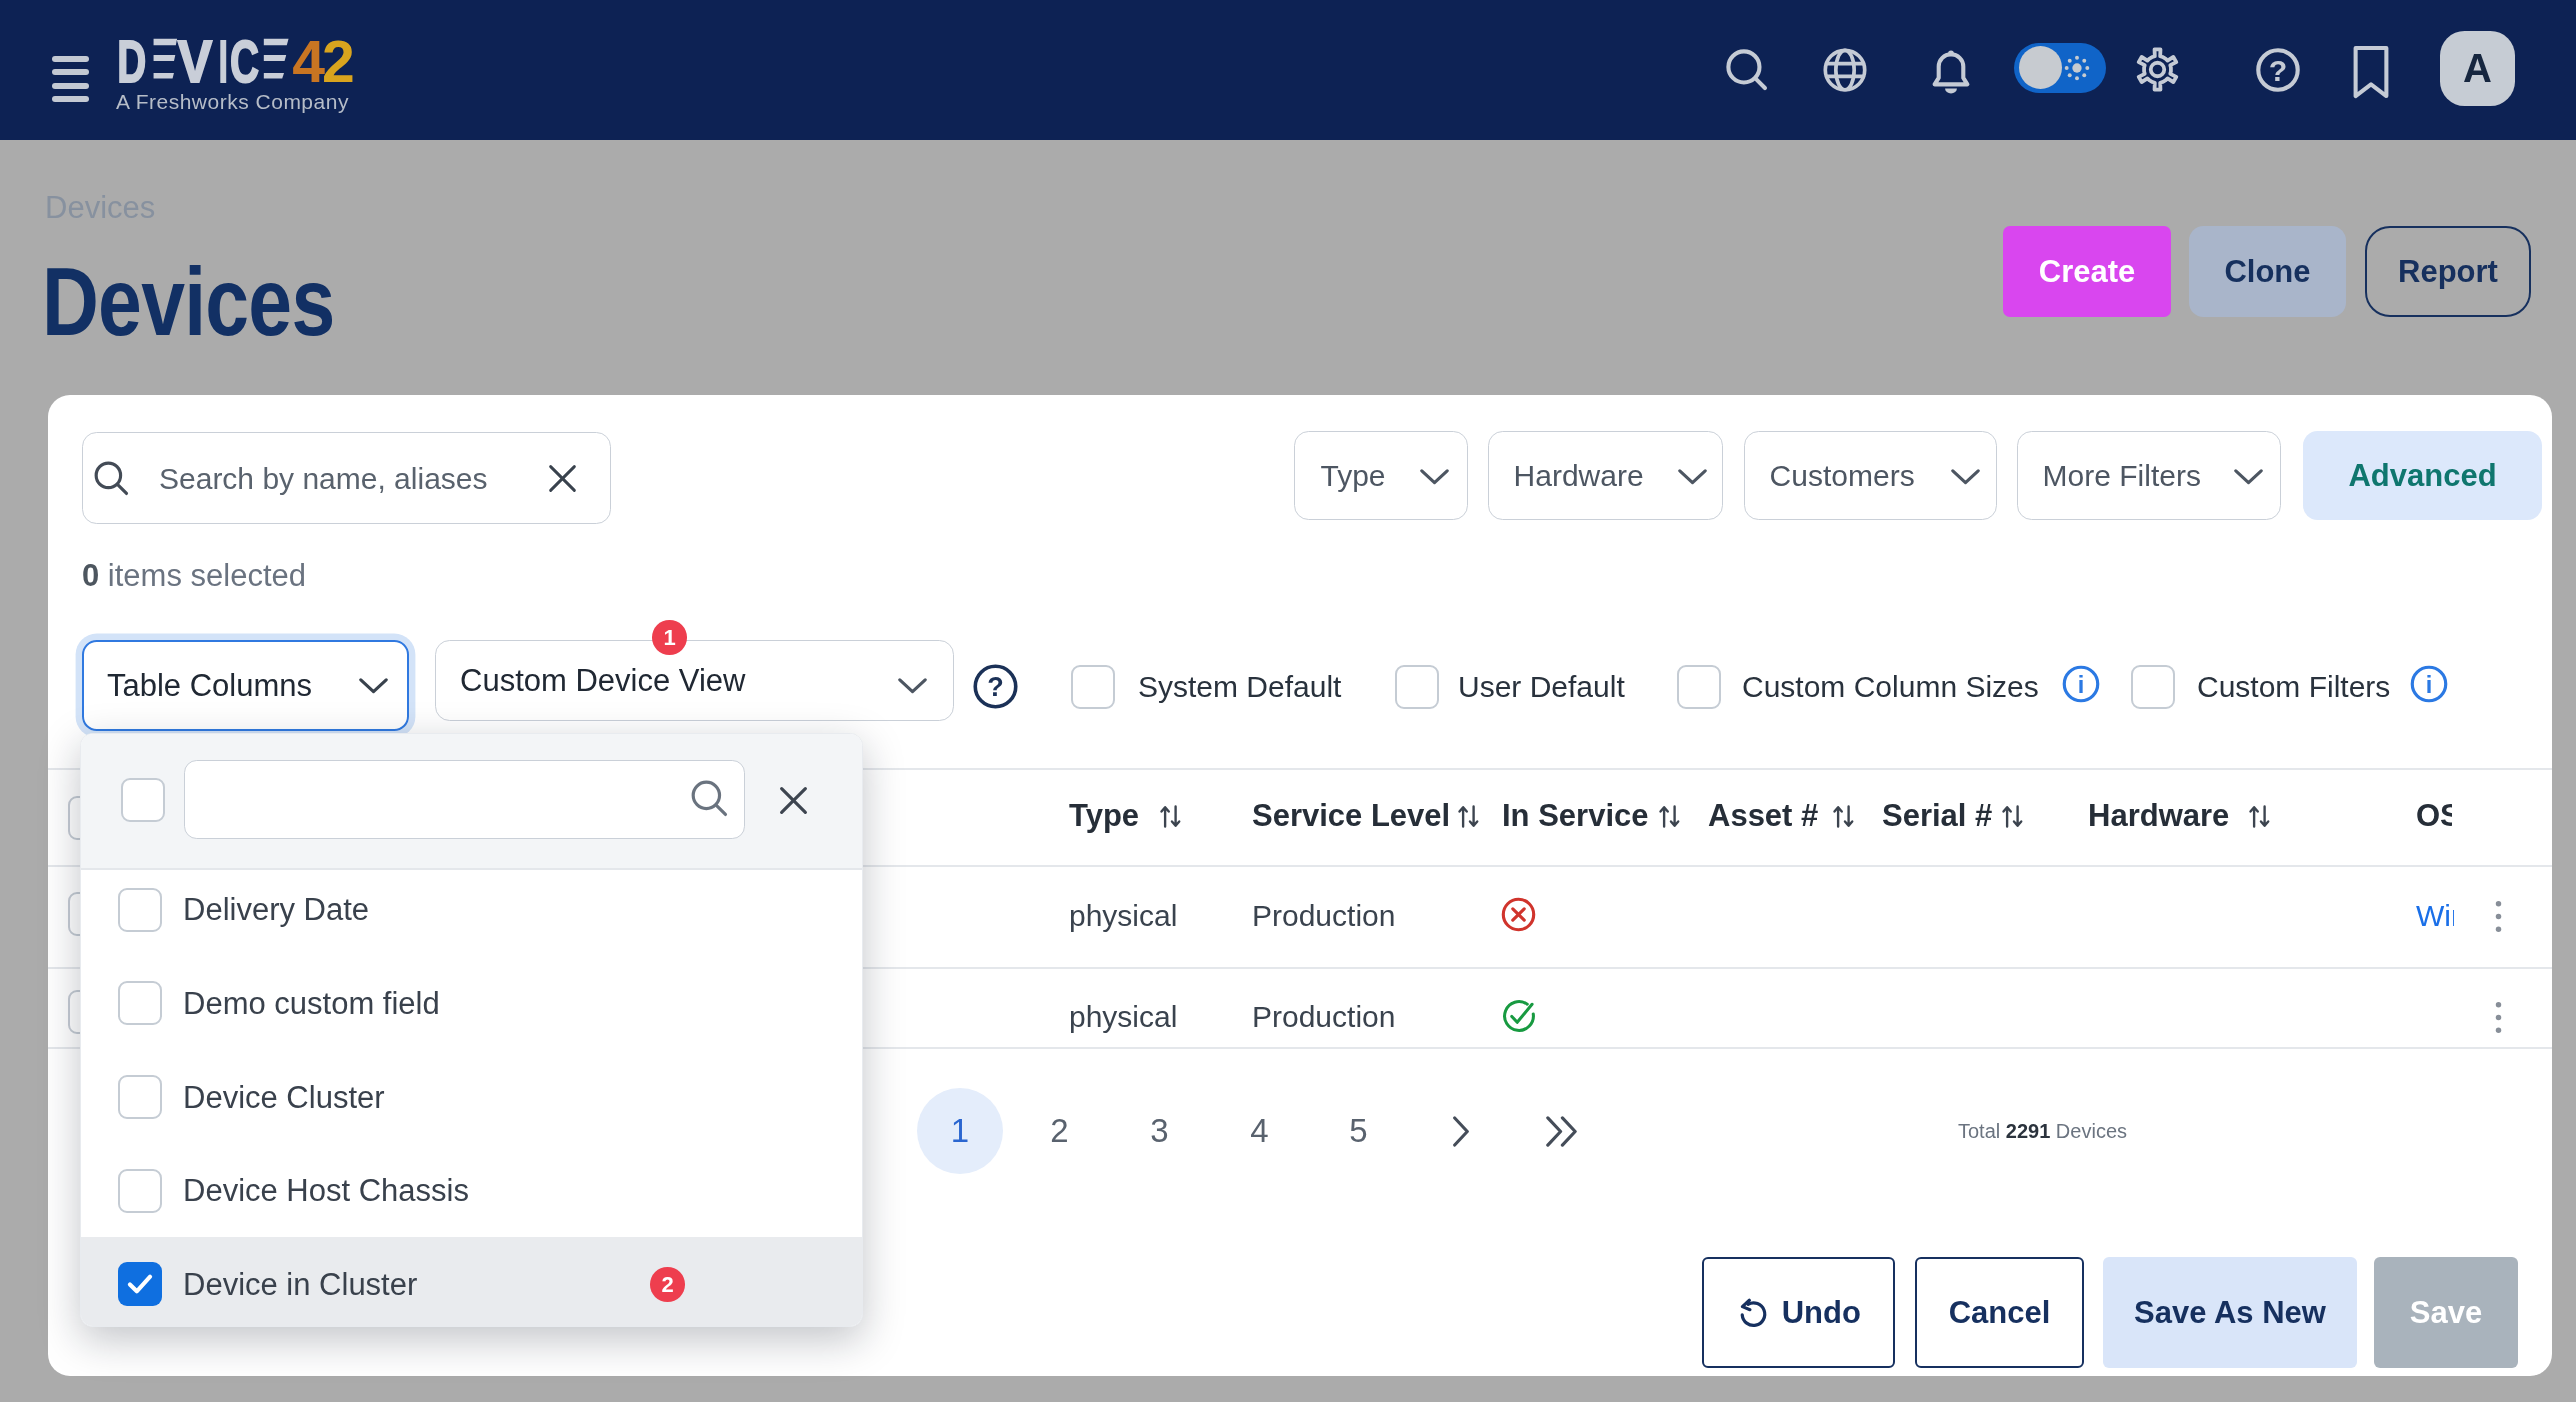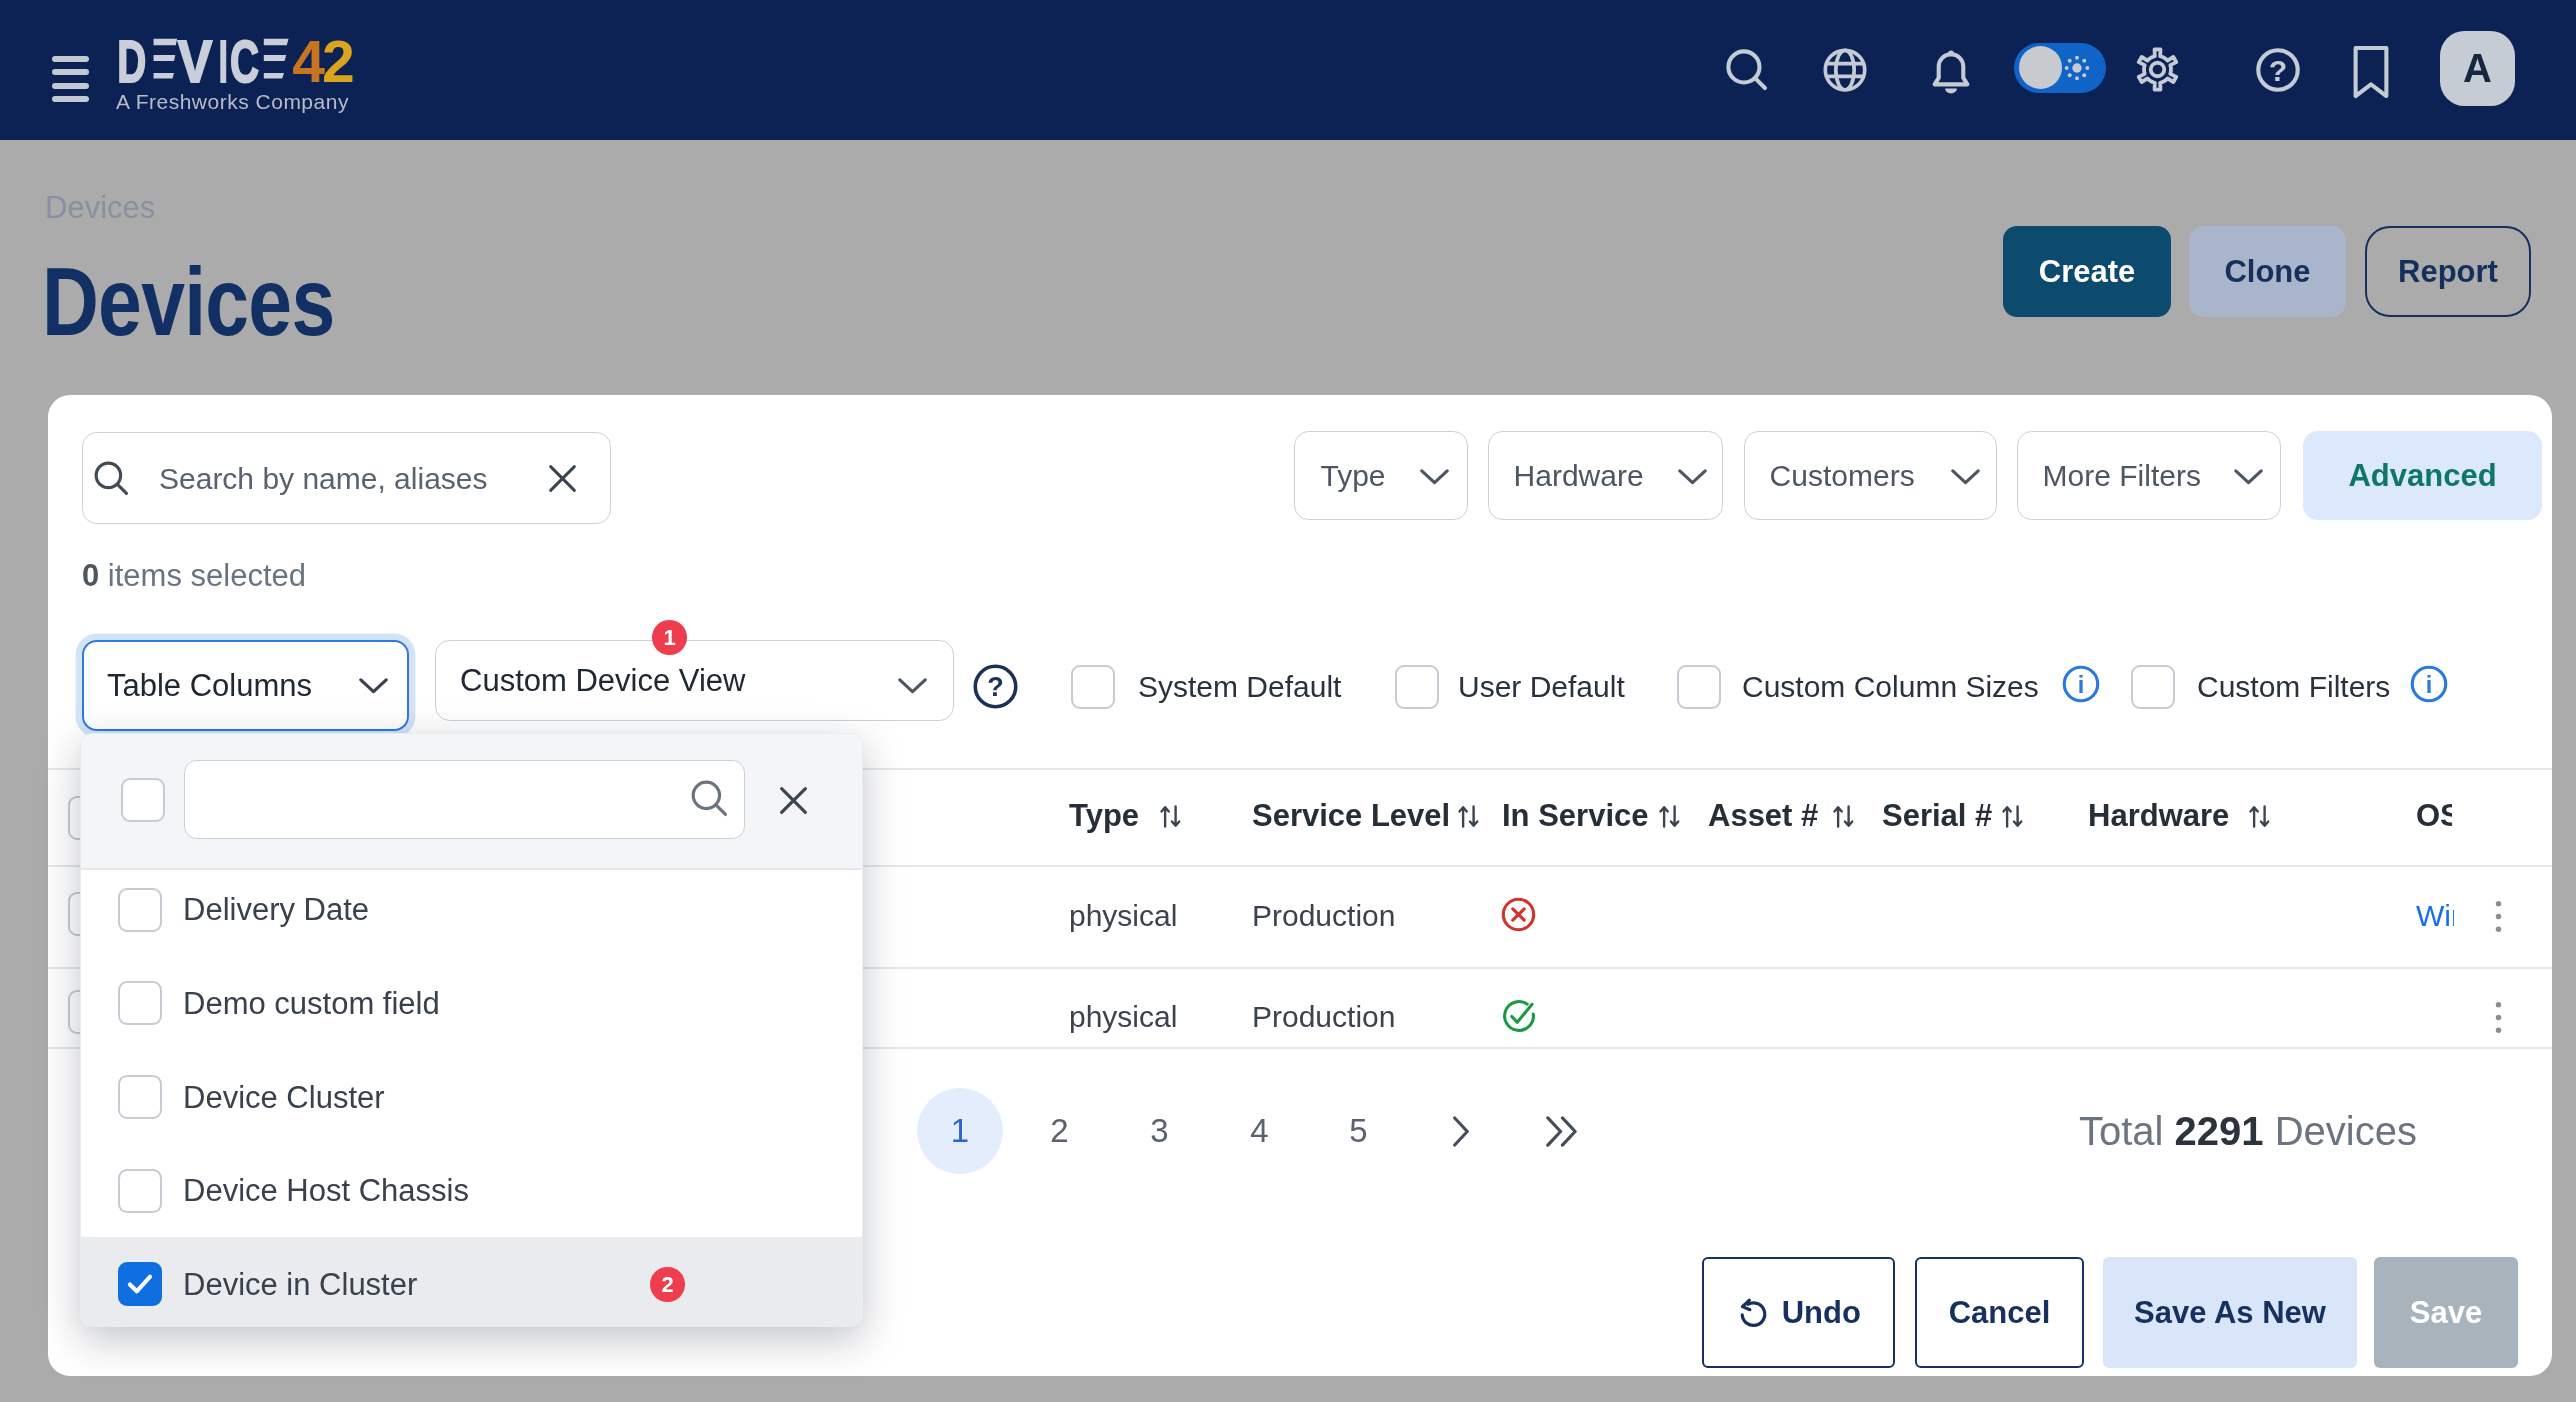--- a/index.html
+++ b/index.html
@@ -87,21 +87,21 @@
   <circle cx="24" cy="24" r="21.5" stroke="#c5cbd5" stroke-width="4.5"></circle>
   <text x="24" y="36" text-anchor="middle" font-size="33" font-weight="bold" fill="#c5cbd5" font-family="Liberation Sans">?</text>
 </svg>
 <svg class="navicon" style="left:2352px;top:45px" width="38" height="55" viewBox="0 0 42 60" fill="none" stroke="#c5cbd5" stroke-width="4.5" stroke-linejoin="round">
   <path d="M4,3 h34 v53 l-17,-13 l-17,13 z"></path>
 </svg>
 <div class="abs flexc" style="left:2440px;top:31px;width:75px;height:75px;border-radius:24.6px;background:#c6ccd4;font-size:40px;font-weight:bold;color:#16263f">A</div>
 
 <div class="abs" style="left:45px;top:190px;font-size:31px;line-height:36px;color:#87919f">Devices</div>
 <div class="abs" style="left:42px;top:247px;font-size:96px;line-height:109px;font-weight:bold;color:#123064;transform:scaleX(0.82);transform-origin:left top;letter-spacing:-0.9px">Devices</div>
-<div class="abs flexc" style="left:2003px;top:226px;width:168px;height:91px;border-radius:14px;background:#0c4a6e;color:#fff;font-size:31px;font-weight:bold">Create</div>
+<div class="abs flexc" style="left:2003px;top:226px;width:168px;height:91px;border-radius:7px;background:#d946ef;color:#fff;font-size:31px;font-weight:bold">Create</div>
 <div class="abs flexc" style="left:2189px;top:226px;width:157px;height:91px;border-radius:14.6px;background:#a9b5ca;color:#16305e;font-size:31px;font-weight:bold">Clone</div>
 <div class="abs flexc" style="left:2365px;top:226px;width:166px;height:91px;border-radius:25px;border:2.7px solid #16305e;color:#16305e;font-size:31px;font-weight:bold">Report</div>
 
 <div class="abs" style="left:48px;top:395px;width:2504px;height:981px;background:#fff;border-radius:22px;overflow:hidden">
 
   <div class="abs" style="left:34px;top:37px;width:529px;height:92px;border:1.8px solid #cad0d8;border-radius:14.6px"></div>
   <svg class="abs" style="left:45px;top:65px" width="38" height="38" viewBox="0 0 42 42" fill="none" stroke="#434b56" stroke-width="3.5" stroke-linecap="round">
     <circle cx="17" cy="17" r="13.5"></circle>
       <line x1="27" y1="27" x2="37" y2="37"></line>
   </svg>
@@ -248,21 +248,21 @@
   <div class="pagenum" style="left:1084px;top:716px">3</div>
   <div class="pagenum" style="left:1184px;top:716px">4</div>
   <div class="pagenum" style="left:1283px;top:716px">5</div>
   <svg class="abs" style="left:1404px;top:721px" width="18" height="31" viewBox="0 0 20 34" fill="none" stroke="#454d59" stroke-width="3.5" stroke-linecap="round" stroke-linejoin="round">
       <polyline points="3,2 17,17 3,32"></polyline>
     </svg>
   <svg class="abs" style="left:1497px;top:721px" width="33" height="31" viewBox="0 0 36 34" fill="none" stroke="#454d59" stroke-width="3.5" stroke-linecap="round" stroke-linejoin="round">
       <polyline points="3,2 17,17 3,32"></polyline>
       <polyline points="19,2 33,17 19,32"></polyline>
     </svg>
-  <div class="abs" style="left:1910px;top:716px;width:580px;text-align:center;font-size:40px;line-height:40px;color:#6b7480">Total <b style="color:#2b333d">2291</b> Devices</div>
+  <div class="abs" style="left:1910px;top:716px;width:580px;text-align:left;font-size:20px;line-height:40px;color:#6b7480">Total <b style="color:#2b333d">2291</b> Devices</div>
 
   <div class="fbtn" style="left:1654px;width:193px;border:2.7px solid #16305f;color:#16305f">
     <svg width="33" height="33" viewBox="0 0 36 36" fill="none" stroke="#16305f" stroke-width="3.5" stroke-linecap="round" stroke-linejoin="round" style="margin-right:12.7px">
       <path d="M13.2,9 A12.3,12.3 0 1 1 6.8,20.6"></path>
         <path d="M14.6,4.6 L7,11.6 L15.2,14.9"></path>
     </svg>Undo</div>
   <div class="fbtn" style="left:1867px;width:169px;border:2.7px solid #16305f;color:#16305f">Cancel</div>
   <div class="fbtn" style="left:2055px;width:254px;background:#d9e5f9;color:#16305f">Save As New</div>
   <div class="fbtn" style="left:2326px;width:144px;background:#a9b3bc;color:#fff">Save</div>
 </div>

